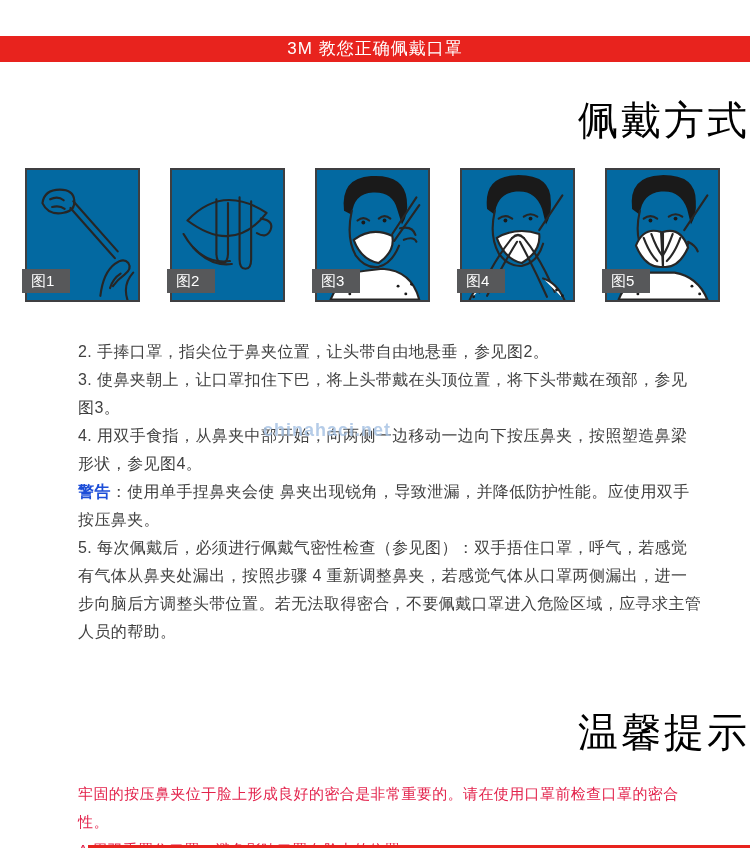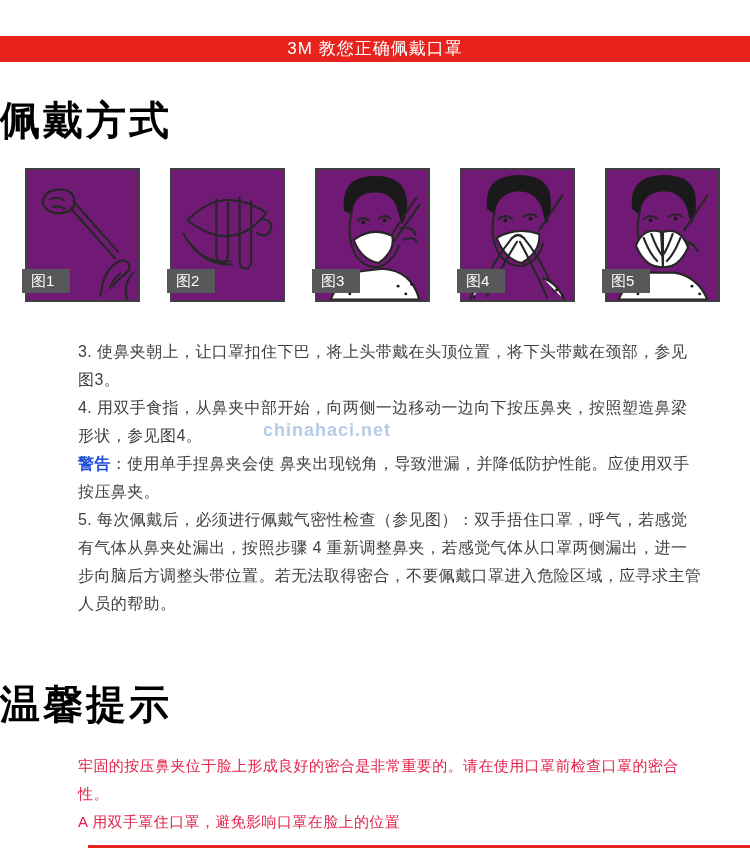--- a/index.html
+++ b/index.html
@@ -3,26 +3,26 @@
 <meta charset="utf-8">
 <style>
   * { margin:0; padding:0; box-sizing:border-box; }
   html,body { background:#fff; }
   body { font-family:"Liberation Sans","DejaVu Sans",sans-serif; }
   .page { position:relative; width:750px; height:848px; margin:0 auto; background:#fff; overflow:hidden; }
 
   .top-banner { margin-top:36px; height:26px; line-height:26px; text-align:center;
     background:#e8231e; color:#fff; font-size:17px; letter-spacing:1px; }
 
-  .section-title { margin-top:36px; text-align:left; font-size:40px; font-weight:bold;
+  .section-title { margin-top:36px; text-align:right; font-size:40px; font-weight:normal;
     color:#000; letter-spacing:3px; line-height:44px; }
   .section-title.second { margin-top:64px; }
 
   .figures-row { display:flex; justify-content:space-between; padding:0 30px 0 25px; margin-top:26px; height:134px; }
-  .fig-box { position:relative; width:115px; height:134px; border:2px solid #3f3f41; background:#701a75; }
+  .fig-box { position:relative; width:115px; height:134px; border:2px solid #3f3f41; background:#0369a1; }
   .fig-box svg { width:100%; height:100%; display:block; }
   .fig-label { position:absolute; left:-5px; bottom:7px; background:#57585a; color:#fff;
     font-size:15px; line-height:24px; height:24px; padding:0 16px 0 9px; }
 
   .instructions { position:relative; margin:36px 47px 0 78px; width:625px;
     font-size:16px; line-height:28px; color:#3f3f3f; letter-spacing:0.4px; }
   .warn-label { color:#1d4ed8; font-weight:bold; }
   .watermark { position:absolute; left:185px; top:78px; color:#a9c4e4; font-size:18px;
     font-weight:bold; letter-spacing:1px; opacity:0.85; pointer-events:none; }
 
@@ -138,20 +138,21 @@
           <circle class="dot" cx="32" cy="128" r="1.5"></circle>
         <circle class="dot" cx="88" cy="120" r="1.5"></circle>
           <circle class="dot" cx="96" cy="128" r="1.5"></circle>
       </svg>
       <span class="fig-label">图5</span>
     </div>
 
   </div>
 
   <div class="instructions">
+    <div>2. 手捧口罩，指尖位于鼻夹位置，让头带自由地悬垂，参见图2。</div>
     <div>3. 使鼻夹朝上，让口罩扣住下巴，将上头带戴在头顶位置，将下头带戴在颈部，参见图3。</div>
     <div>4. 用双手食指，从鼻夹中部开始，向两侧一边移动一边向下按压鼻夹，按照塑造鼻梁形状，参见图4。</div>
     <div><span class="warn-label">警告</span><span>：使用单手捏鼻夹会使 鼻夹出现锐角，导致泄漏，并降低防护性能。应使用双手按压鼻夹。</span></div>
     <div>5. 每次佩戴后，必须进行佩戴气密性检查（参见图）：双手捂住口罩，呼气，若感觉有气体从鼻夹处漏出，按照步骤 4 重新调整鼻夹，若感觉气体从口罩两侧漏出，进一步向脑后方调整头带位置。若无法取得密合，不要佩戴口罩进入危险区域，应寻求主管人员的帮助。</div>
     <div class="watermark">chinahaci.net</div>
   </div>
 
   <div class="section-title second">温馨提示</div>
 
   <div class="tips">

